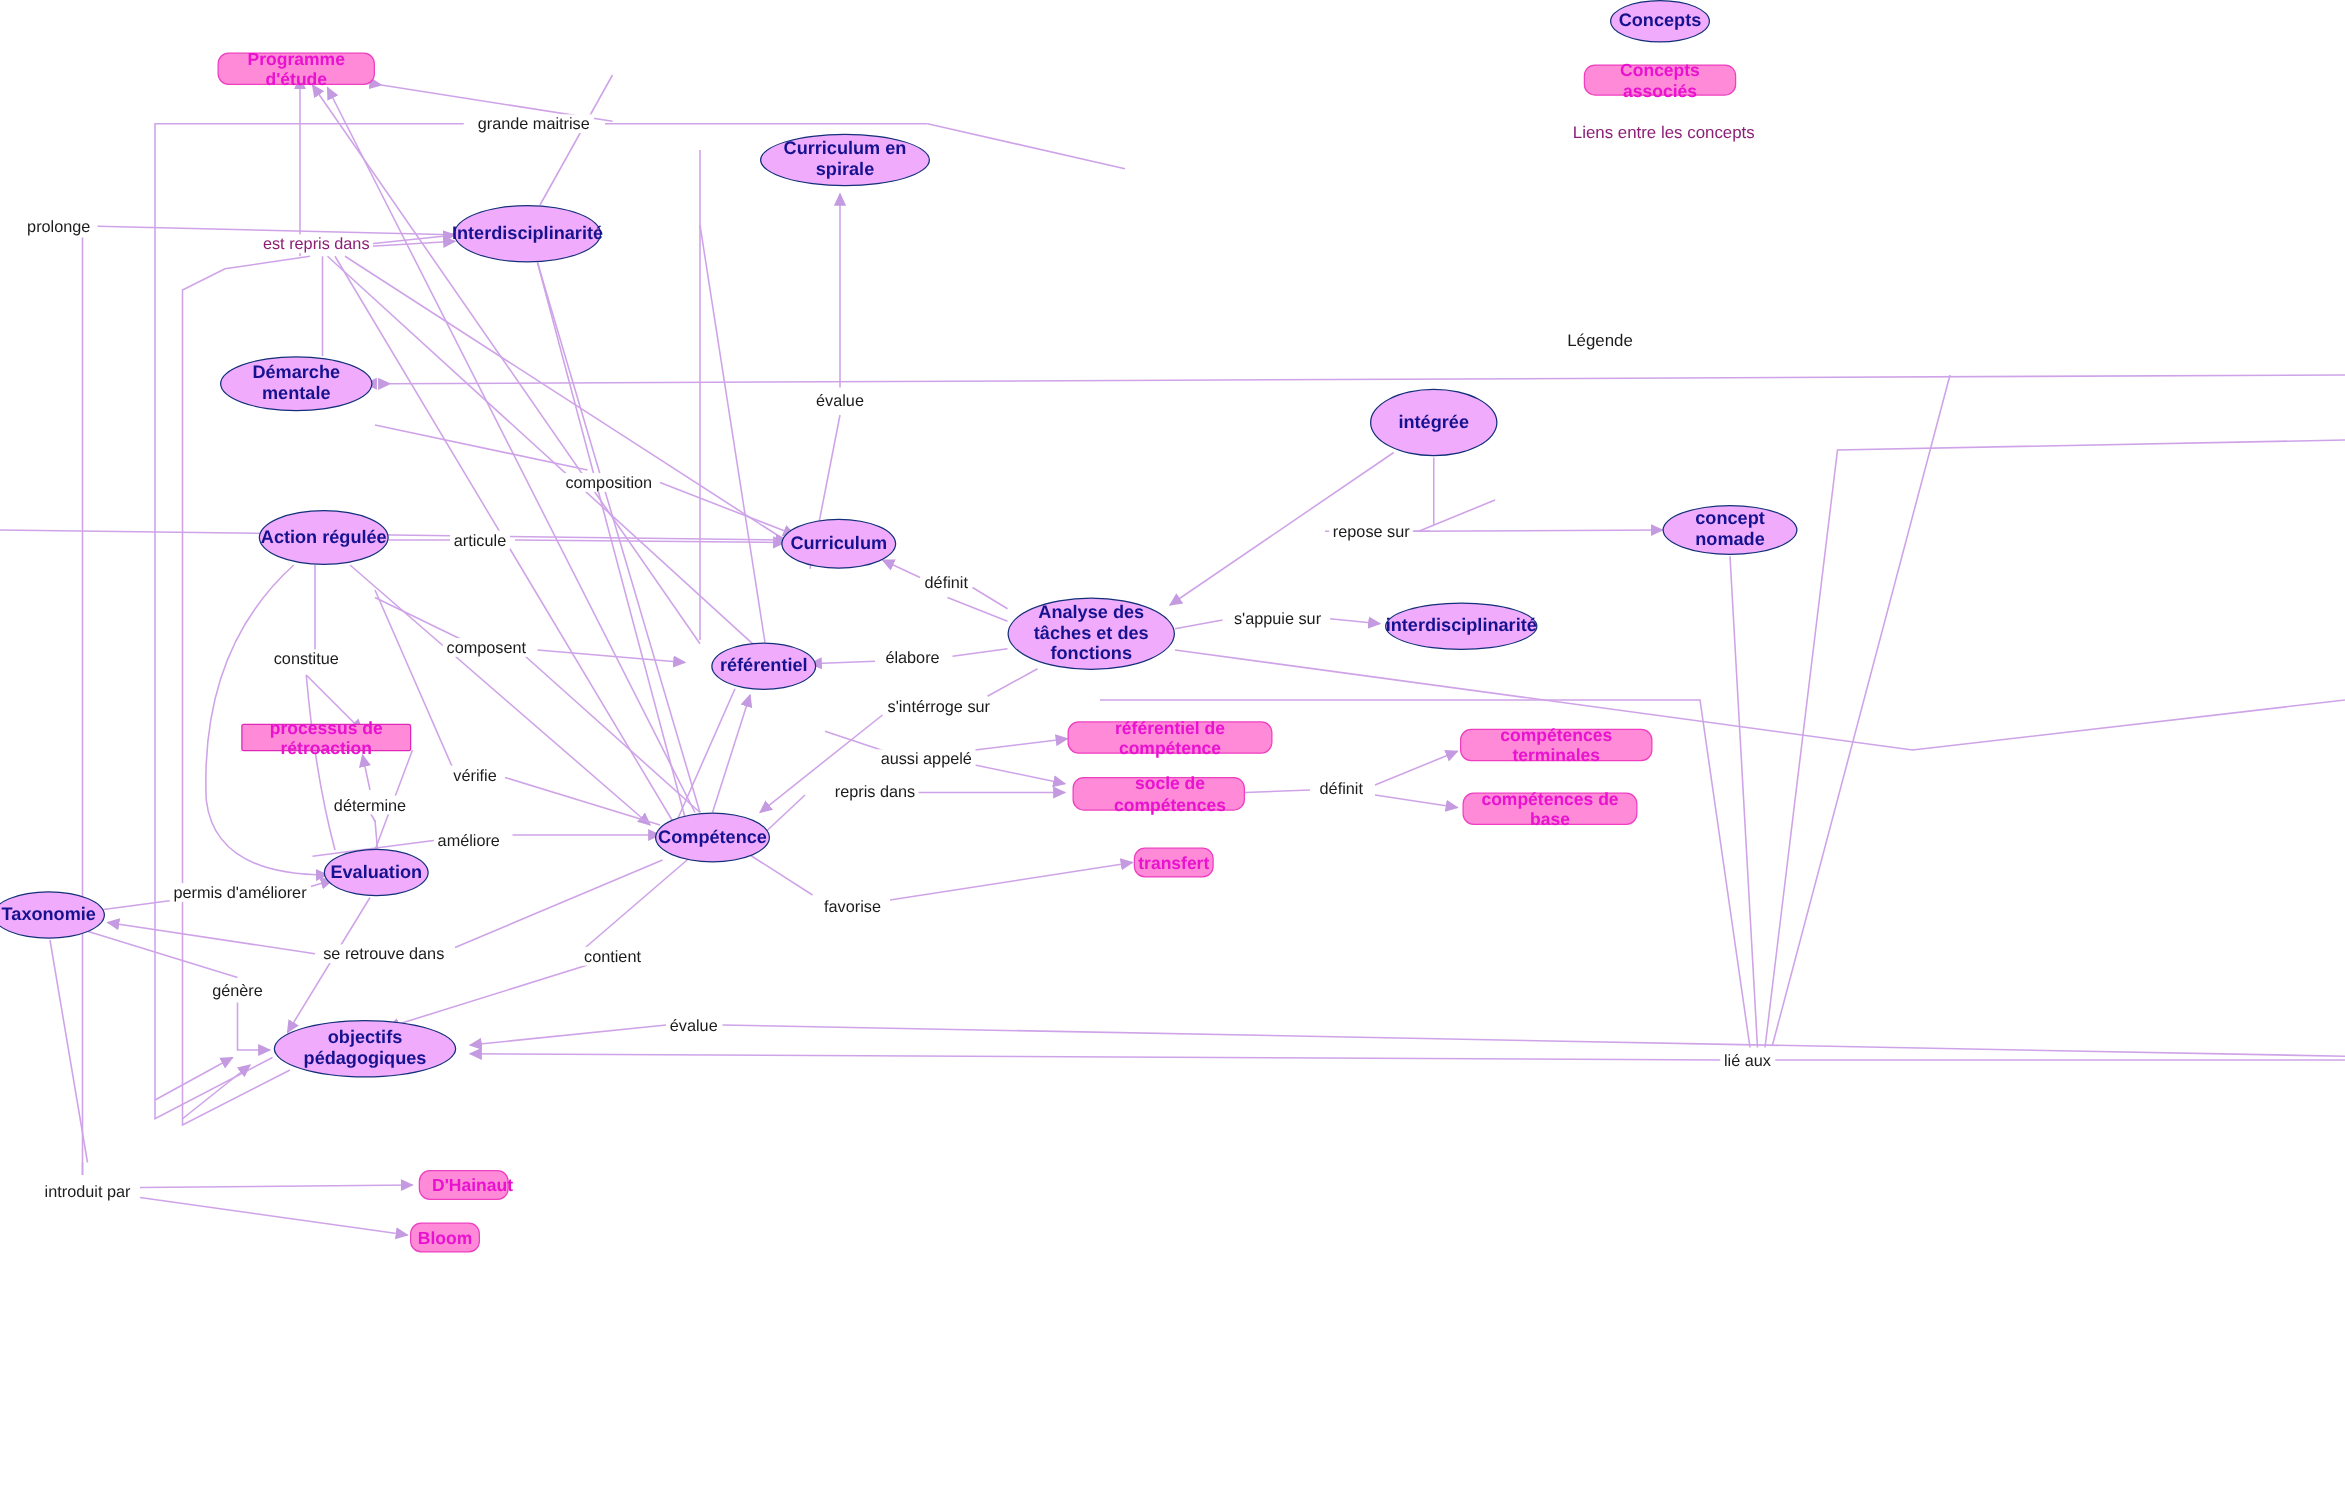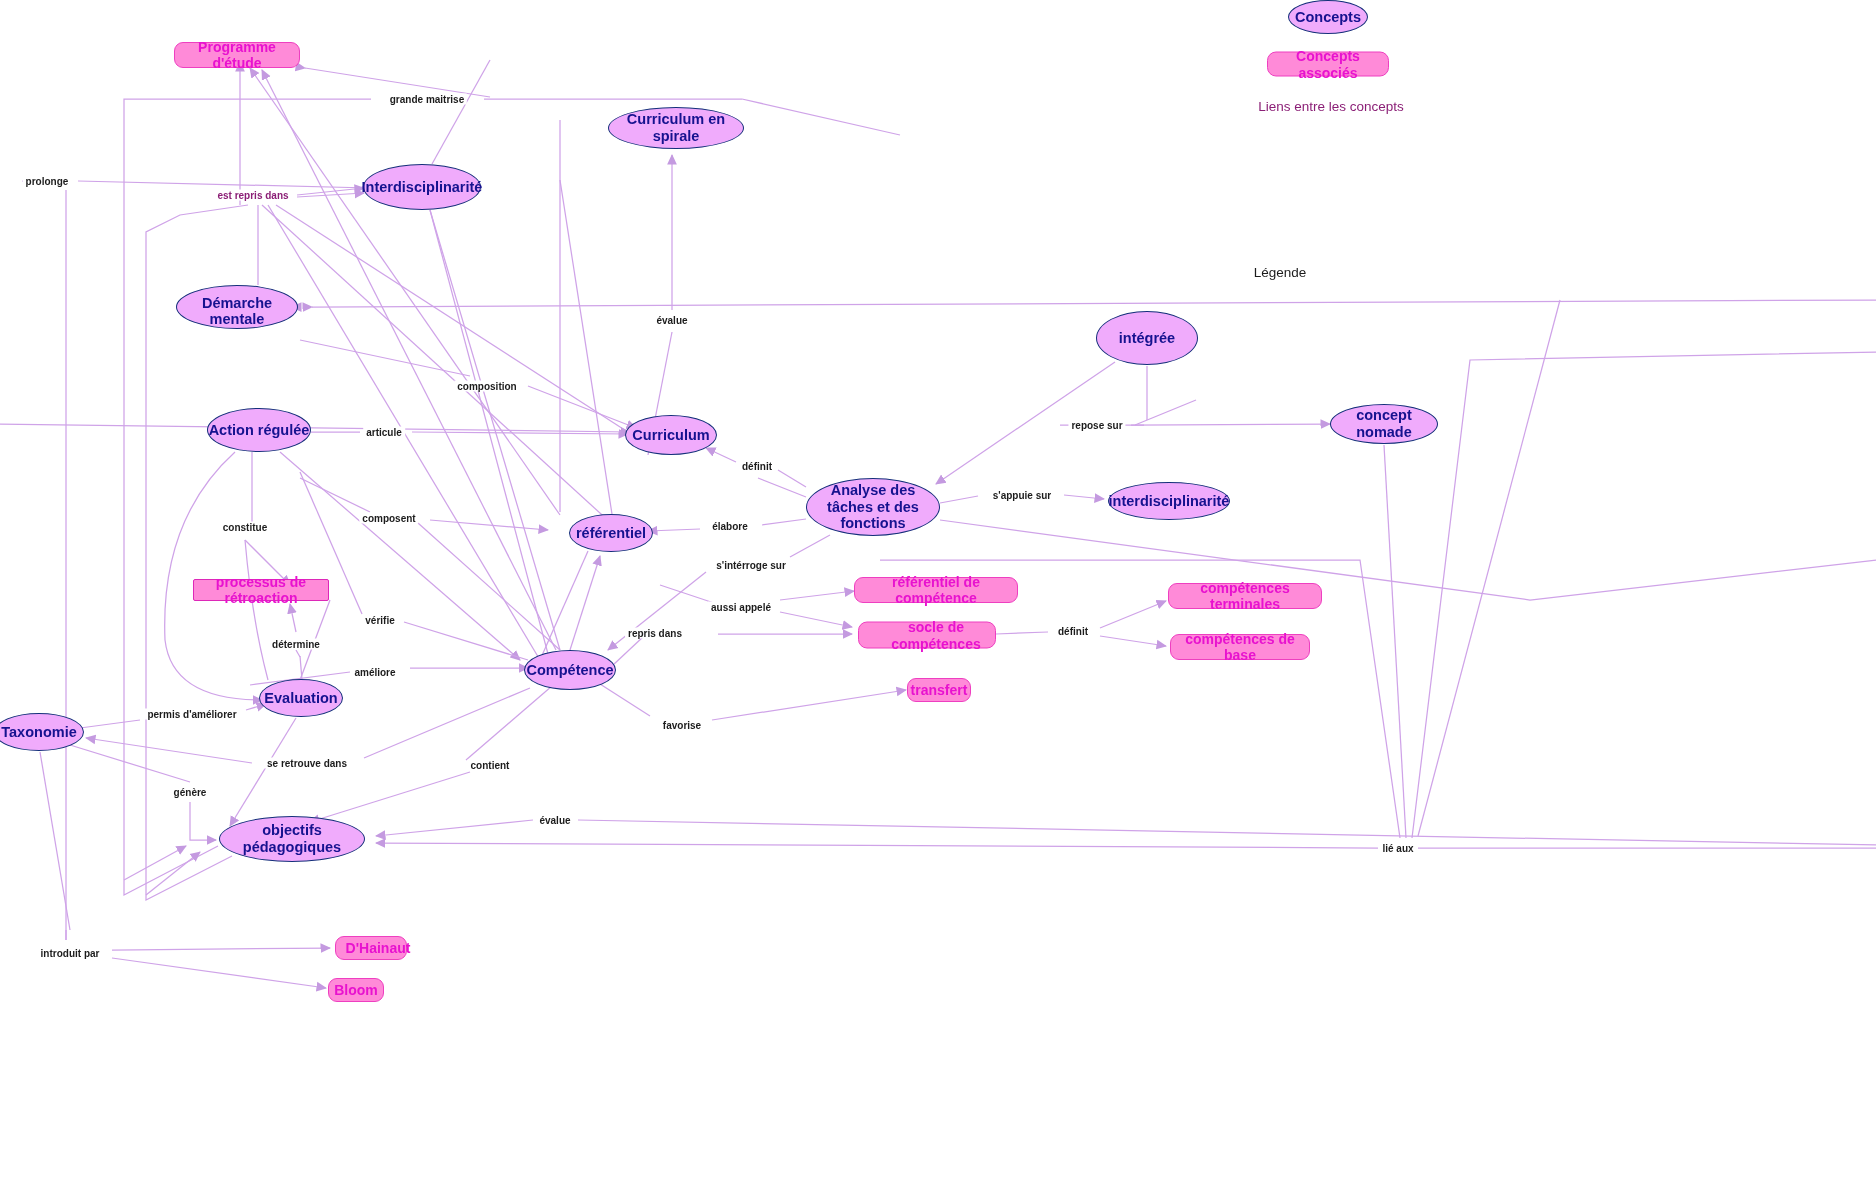--- a/index.html
+++ b/index.html
@@ -49,26 +49,26 @@
     font-size: 14px;
     padding: 0 10px;
   }
   .assoc.sharp {
     border-radius: 2px;
     border-color: #dd28b8;
   }
   .edge-label {
     position: absolute;
     transform: translate(-50%, -50%);
-    font-size: 10px;
+    font-size: 13px;
     color: #1c1c1c;
     background: #ffffff;
     white-space: nowrap;
     padding: 0 3px;
-    font-weight: bold;
+    font-weight: normal;
   }
   .edge-label.violet {
     color: #8b1f76;
   }
   .legend-text {
     position: absolute;
     transform: translate(-50%, -50%);
     font-size: 13.5px;
     color: #1c1c1c;
     white-space: nowrap;
@@ -235,21 +235,21 @@
   </svg>
 
   <div class="node concept" style="left:676px; top:128px; width:136px; height:42px;">
     <span>Curriculum en spirale</span>
   </div>
 
   <div class="node concept" style="left:422px; top:187px; width:118px; height:46px;">
     <span>Interdisciplinarité</span>
   </div>
 
-  <div class="node concept" style="left:237px; top:307px; width:122px; height:44px;align-items:flex-end;">
+  <div class="node concept" style="left:237px; top:307px; width:122px; height:44px;">
     <span>Démarche mentale</span>
   </div>
 
   <div class="node concept" style="left:1147px; top:338px; width:102px; height:54px;">
     <span>intégrée</span>
   </div>
 
   <div class="node concept" style="left:1384px; top:424px; width:108px; height:40px;">
     <span>concept nomade</span>
   </div>
@@ -351,21 +351,21 @@
   <div class="edge-label" style="left:245px; top:527px;"><span>constitue</span></div>
 
   <div class="edge-label" style="left:751px; top:565px;"><span>s'intérroge sur</span></div>
 
   <div class="edge-label" style="left:741px; top:607px;"><span>aussi appelé</span></div>
 
   <div class="edge-label" style="left:380px; top:620px;"><span>vérifie</span></div>
 
   <div class="edge-label" style="left:1073px; top:631px;"><span>définit</span></div>
 
-  <div class="edge-label" style="left:655px; top:633px;"><span>repris dans</span></div>
+  <div class="edge-label" style="left:700px; top:633px;"><span>repris dans</span></div>
 
   <div class="edge-label" style="left:296px; top:644px;"><span>détermine</span></div>
 
   <div class="edge-label" style="left:375px; top:672px;"><span>améliore</span></div>
 
   <div class="edge-label" style="left:192px; top:714px;"><span>permis d'améliorer</span></div>
 
   <div class="edge-label" style="left:682px; top:725px;"><span>favorise</span></div>
 
   <div class="edge-label" style="left:307px; top:763px;"><span>se retrouve dans</span></div>

